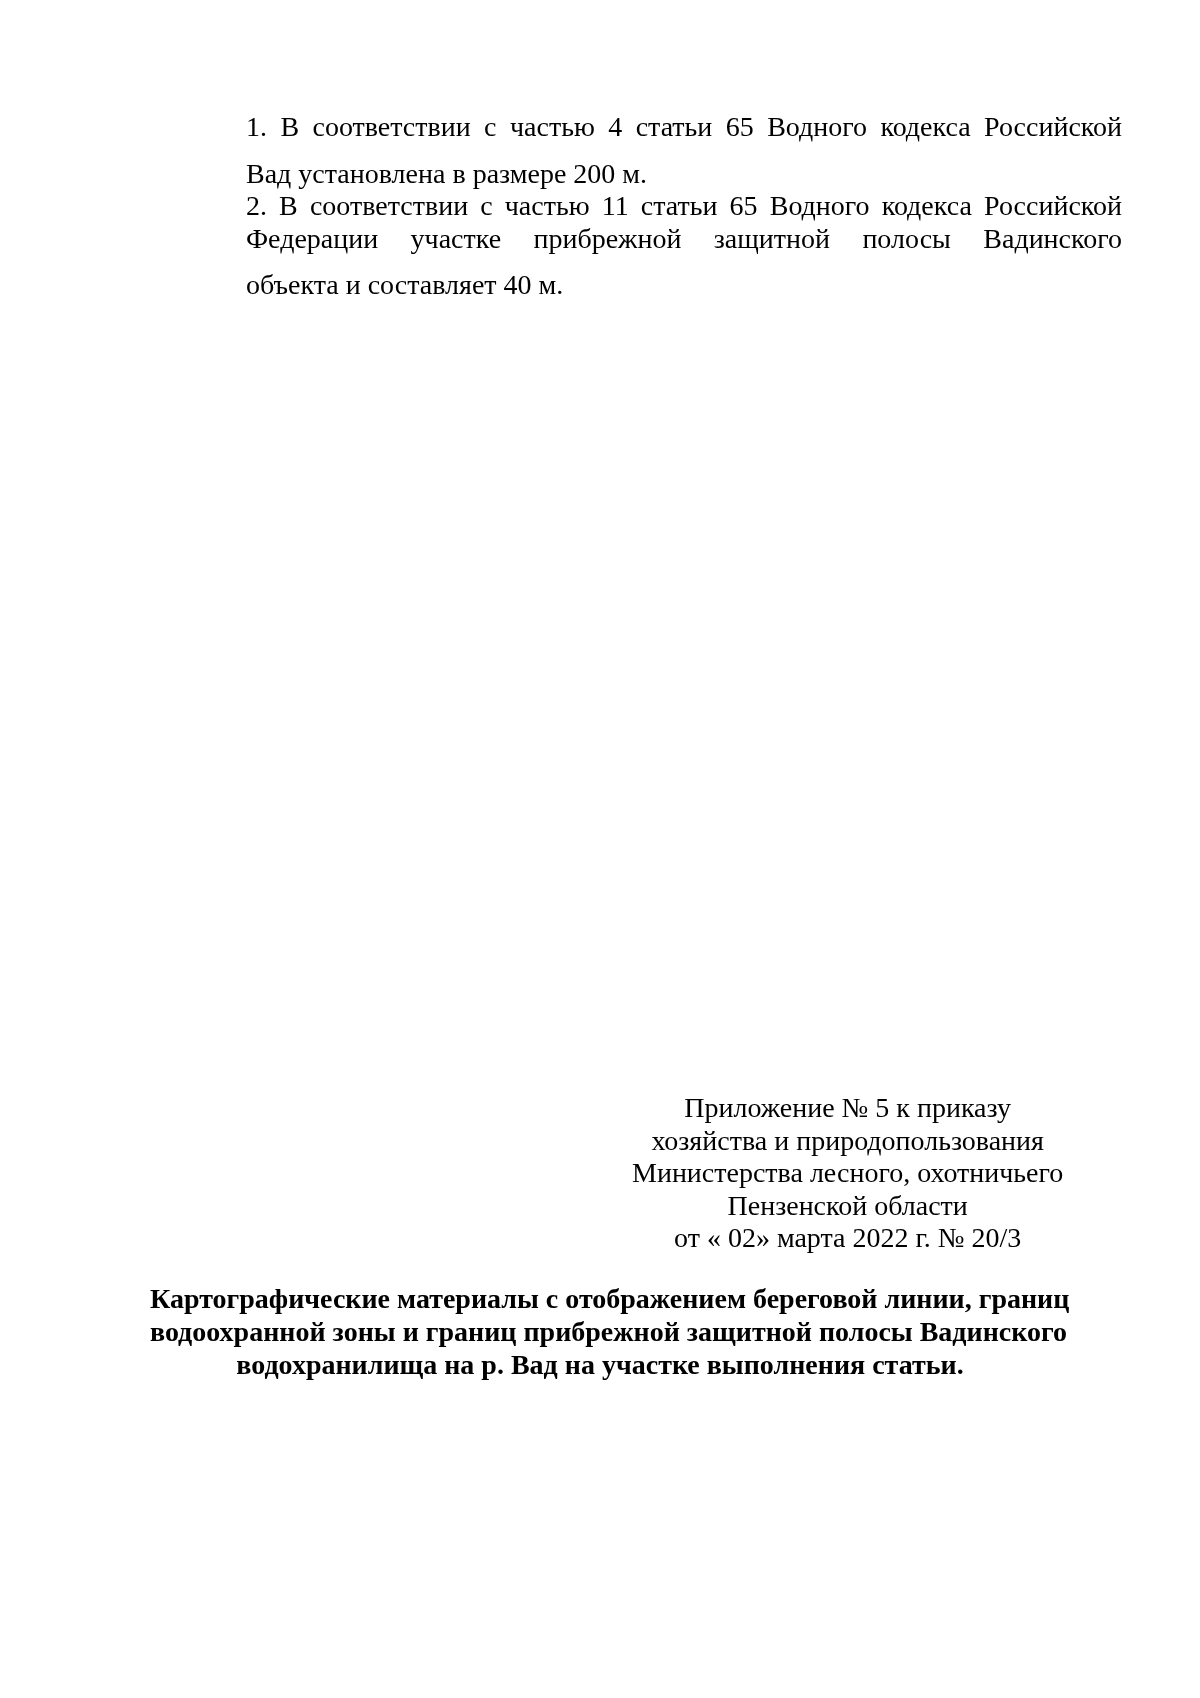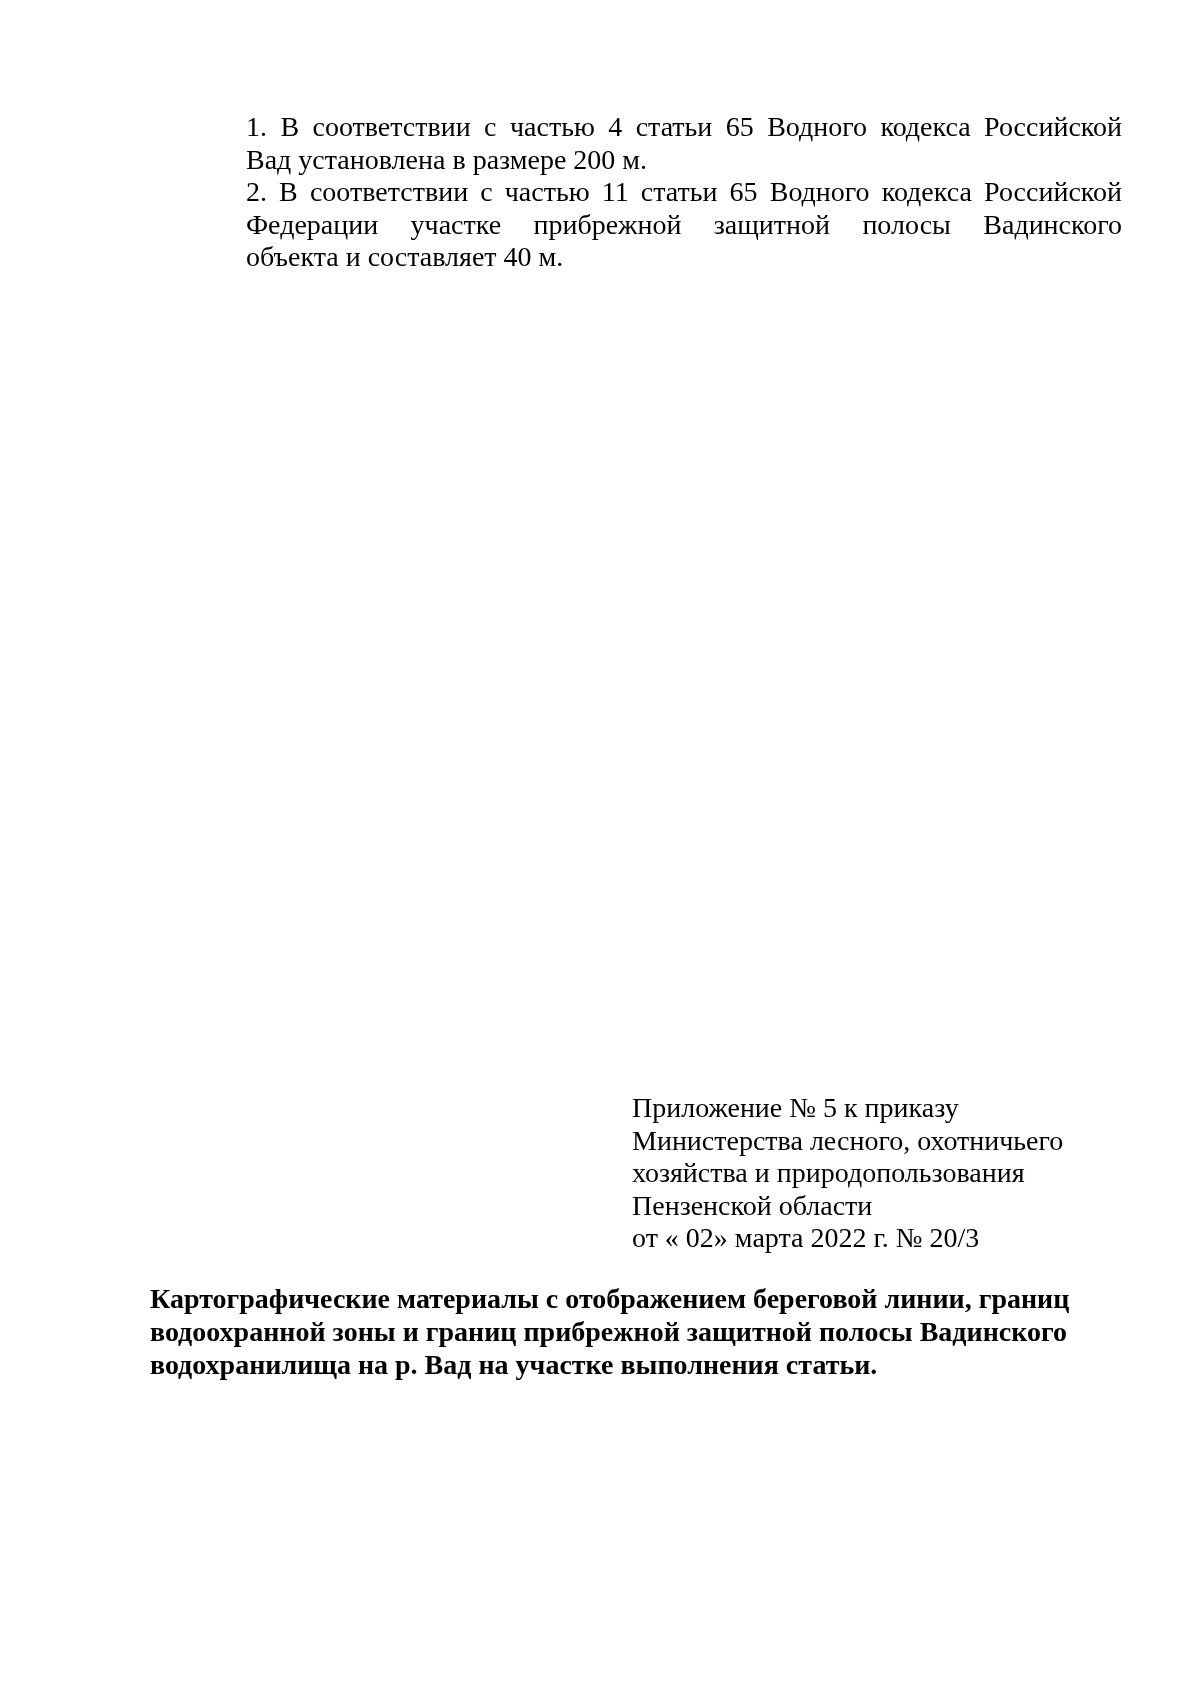--- a/index.html
+++ b/index.html
@@ -3,25 +3,25 @@
   <meta charset="utf-8">
   <style>
     html, body { margin: 0; padding: 0; background: #ffffff; }
     body { width: 1200px; height: 1698px; position: relative; overflow: hidden;
            font-family: "Liberation Serif", "DejaVu Serif", serif; color: #000; }
     .page { position: absolute; left: 0; top: 0; width: 1181px; height: 1698px; background: #fff; }
     .body-text { position: absolute; left: 174px; top: 111px; width: 948px;
                  font-size: 28px; line-height: 32.5px; text-align: justify; }
     .para { margin: 0; text-indent: 72px; text-align: justify; }
     .line { display: block; text-align: justify; text-align-last: justify; }
-    .line.last { text-align-last: left; }
+    .line.last { text-align-last: left; margin-top: 14px; }
     .line.first { text-indent: 72px; }
-    .appendix { position: absolute; left: 632px; top: 1092px; font-size: 28px; line-height: 32.5px; }
+    .appendix { position: absolute; left: 632px; top: 1092px; font-size: 28px; line-height: 32.5px; text-align: center; }
     .appendix div { white-space: nowrap; }
-    .title { position: absolute; left: 150px; top: 1282px; width: 900px; text-align: left;
+    .title { position: absolute; left: 150px; top: 1282px; width: 900px; text-align: center;
              font-weight: bold; font-size: 28px; line-height: 33px; }
     .title div { white-space: nowrap; }
   </style>
 </head>
 <body>
 
 <div class="page">
 
   <div class="body-text">
     <div class="para">
@@ -30,22 +30,22 @@
     </div>
     <div class="para">
       <span class="line first">2. В соответствии с частью 11 статьи 65 Водного кодекса Российской</span>
       <span class="line">Федерации участке прибрежной защитной полосы Вадинского</span>
       <span class="line last">объекта и составляет 40 м.</span>
     </div>
   </div>
 
   <div class="appendix">
     <div>Приложение № 5 к приказу</div>
+    <div>хозяйства и природопользования</div>
     <div>Министерства лесного, охотничьего</div>
-    <div>хозяйства и природопользования</div>
     <div>Пензенской области</div>
     <div>от « 02» марта 2022 г. № 20/3</div>
   </div>
 
   <div class="title">
     <div>Картографические материалы с отображением береговой линии, границ</div>
     <div>водоохранной зоны и границ прибрежной защитной полосы Вадинского</div>
     <div>водохранилища на р. Вад на участке выполнения статьи.</div>
   </div>
 

